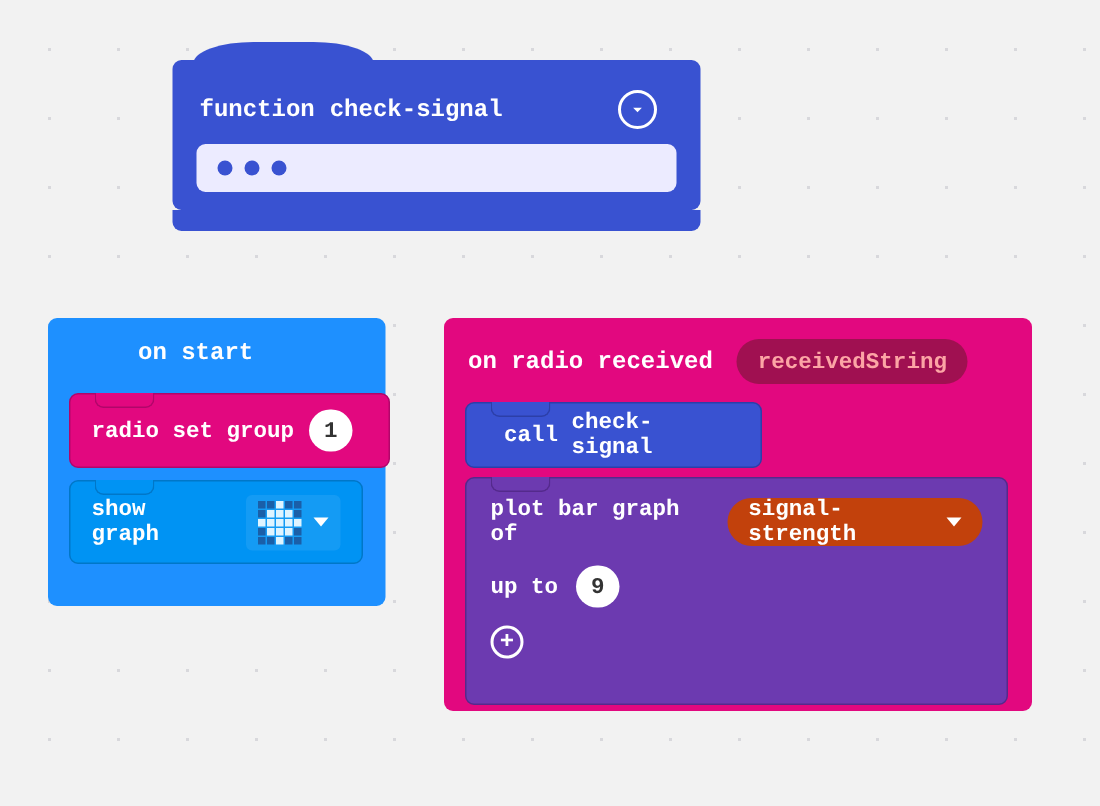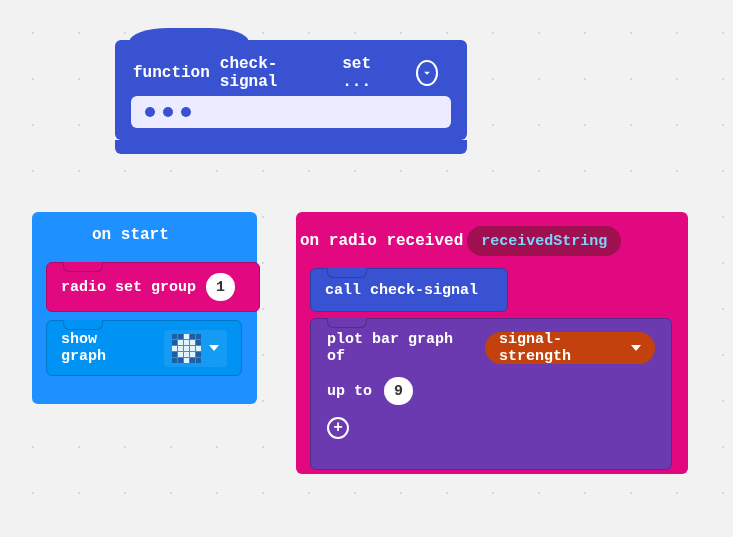--- a/index.html
+++ b/index.html
@@ -193,30 +193,30 @@
 
   
   .onradio {
     left: 296px;
     top: 212px;
     width: 392px;
     height: 262px;
     background: #e2087f;
   }
   .onradio-header {
-    padding: 14px 16px 12px 4px;
-    display: flex;
-    align-items: center;
-    gap: 4px;
+    padding: 14px 16px 12px 16px;
+    display: flex;
+    align-items: center;
+    gap: 16px;
     font-family: "Consolas","Courier New",monospace;
     font-size: 16px;
   }
   .param-pill {
     background: #a01051;
-    color: #7dd3fc;
+    color: #fca5a5;
     height: 30px;
     border-radius: 15px;
     display: inline-flex;
     align-items: center;
     padding: 0 14px;
     font-weight: 700;
     font-family: "Consolas","Courier New",monospace;
     font-size: 15px;
   }
   .onradio-body {
@@ -227,21 +227,21 @@
   }
   .call-block {
     position: relative;
     width: 198px;
     height: 44px;
     background: #3952d1;
     border: 1px solid #2c3fa8;
     border-radius: 6px;
     display: flex;
     align-items: center;
-    padding: 0 14px;
+    padding: 0 25px;
     font-family: "Consolas","Courier New",monospace;
     font-size: 15px;
   }
   .call-block .inner-notch {
     background: #3952d1;
     top: -1px; left: 16px;
     border: 1px solid #2c3fa8;
     border-top: none;
   }
   .plot-block {
@@ -292,21 +292,20 @@
 </style>
 </head>
 <body>
 
 <div class="block func-block">
   <div class="func-hat"></div>
   <div class="func-header">
     <span>function</span>
     <span>check-signal</span>
     <span>&nbsp;</span>
-    <span>set ...</span>
     <span class="gap"></span>
     <span class="expand-circle">
       <svg viewBox="0 0 24 24">
           <path d="M7 10l5 5 5-5z"></path>
         </svg>
     </span>
   </div>
   <div class="func-slot">
     <span class="dot"></span>
     <span class="dot"></span>

